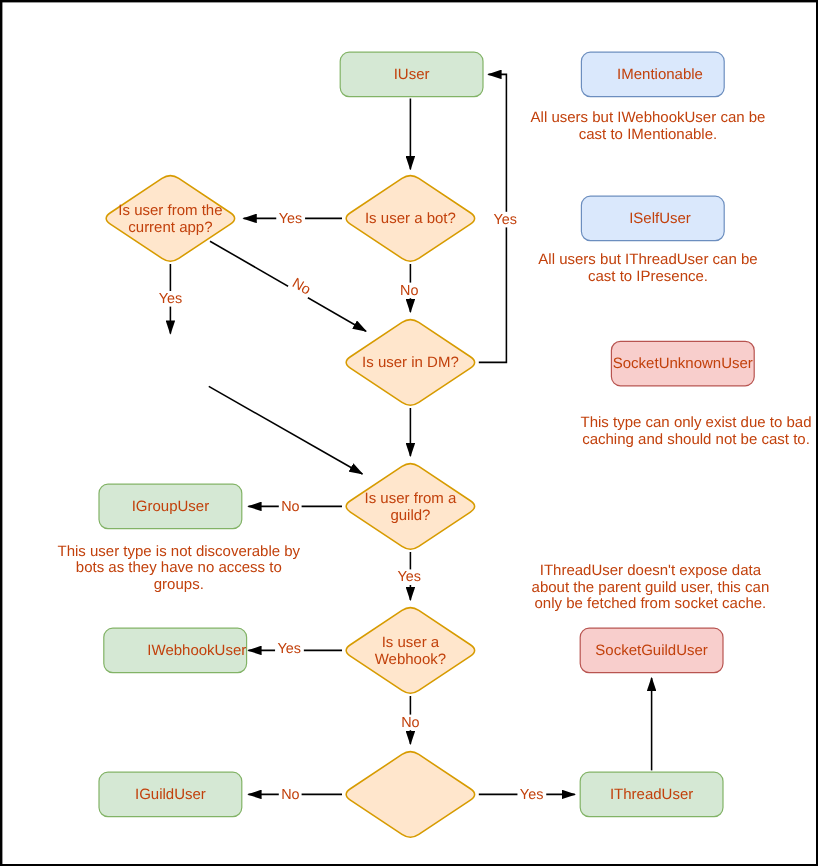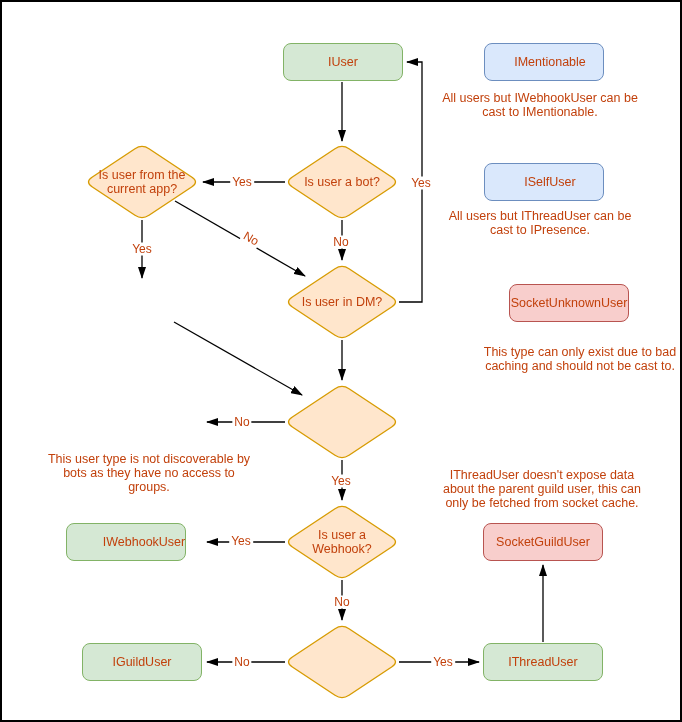--- a/index.html
+++ b/index.html
@@ -91,31 +91,33 @@
 
     <use href="#diamond-shape" class="diamond" transform="translate(140,180)"></use>
     <use href="#diamond-shape" class="diamond" transform="translate(340,180)"></use>
     <use href="#diamond-shape" class="diamond" transform="translate(340,300)"></use>
     <use href="#diamond-shape" class="diamond" transform="translate(340,420)"></use>
     <use href="#diamond-shape" class="diamond" transform="translate(340,540)"></use>
     <use href="#diamond-shape" class="diamond" transform="translate(340,660)"></use>
   </svg>
 
   <div class="node green" style="left:281px; top:41px;">IUser</div>
-  <div class="node green" style="left:64px;  top:521px;padding-left:36px;">IWebhookUser</div>
+  <div class="node green" style="left:80px;  top:401px;">IGroupUser</div>
+  <div class="node green" style="left:84px;  top:521px;padding-left:36px;">IWebhookUser</div>
   <div class="node green" style="left:80px;  top:641px;">IGuildUser</div>
   <div class="node green" style="left:481px; top:641px;">IThreadUser</div>
   <div class="node blue" style="left:482px; top:41px;">IMentionable</div>
   <div class="node blue" style="left:482px; top:161px;">ISelfUser</div>
   <div class="node red" style="left:507px; top:282px;">SocketUnknownUser</div>
   <div class="node red" style="left:481px; top:521px;">SocketGuildUser</div>
 
   <div class="decision-label" style="left:90px;  top:160px;">Is user from the current app?</div>
   <div class="decision-label" style="left:290px; top:160px;">Is user a bot?</div>
   <div class="decision-label" style="left:290px; top:280px;">Is user in DM?</div>
+  <div class="decision-label" style="left:290px; top:400px;">Is user from a guild?</div>
   <div class="decision-label" style="left:290px; top:520px;">Is user a Webhook?</div>
 
   <div class="edge-label" style="left:240px; top:180px;">Yes</div>
   <div class="edge-label" style="left:339px; top:240px;">No</div>
   <div class="edge-label" style="left:140px; top:247px;">Yes</div>
   <div class="edge-label rot" style="left:249px; top:237px;">No</div>
   <div class="edge-label" style="left:419px; top:181px;">Yes</div>
   <div class="edge-label" style="left:240px; top:420px;">No</div>
   <div class="edge-label" style="left:339px; top:479px;">Yes</div>
   <div class="edge-label" style="left:239px; top:539px;">Yes</div>

